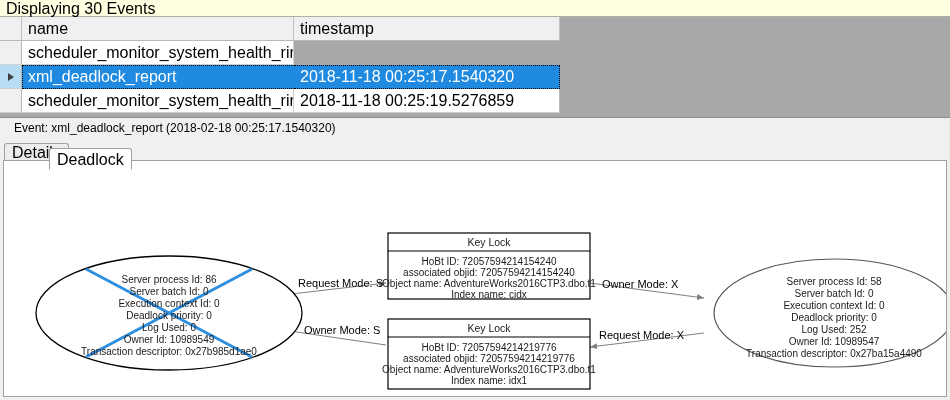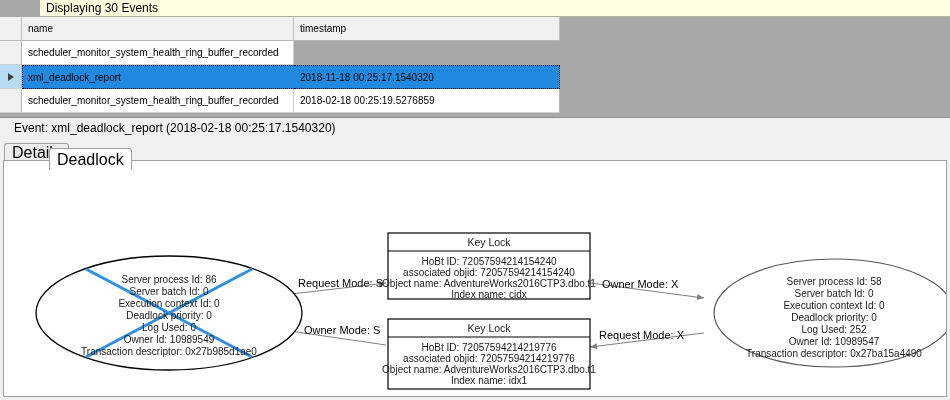--- a/index.html
+++ b/index.html
@@ -31,24 +31,23 @@
     background: #a8a8a8;
     border-bottom: 1px solid #8f8f8f;
     box-sizing: border-box;
   }
   .status-bar {
     height: 17px;
     background: #ffffe1;
     border-bottom: 1px solid #b0b0a0;
     box-sizing: border-box;
     padding: 1px 0 0 6px;
-    font-size: 12px;
+    font-size: 16px;
     line-height: 15px;
     color: #000;
-    margin-left: 40px;
   }
   .grid {
     position: absolute;
     left: 0; top: 17px;
     width: 950px;
     height: 100px;
     background: #a8a8a8;
   }
   .grid-row {
     display: flex;
@@ -57,21 +56,21 @@
   }
   .grid-row.header-row { height: 24px; }
   .cell {
     box-sizing: border-box;
     border-right: 1px solid #d0d0d0;
     border-bottom: 1px solid #d0d0d0;
     background: #ffffff;
     display: flex;
     align-items: center;
     padding-left: 6px;
-    font-size: 10px;
+    font-size: 16px;
     white-space: nowrap;
     overflow: hidden;
   }
   .cell.rowhdr {
     width: 22px;
     min-width: 22px;
     padding-left: 0;
     background: #f0f0f0;
     border-right: 1px solid #b8b8b8;
     justify-content: center;
@@ -80,21 +79,21 @@
   .cell.c-ts { width: 266px; min-width: 266px; border-right: 1px solid #b8b8b8; }
   .header-row .cell {
     background: #f0f0f0;
     border-right: 1px solid #c0c0c0;
     border-bottom: 1px solid #b8b8b8;
     color: #000;
   }
   .row-selected .cell.c-name,
   .row-selected .cell.c-ts {
     background: #1f8ae0;
-    color: #000000;
+    color: #ffffff;
   }
   .row-selected .cell.c-name {
     border: 1px dotted #000000;
     border-right: 1px solid #1f8ae0;
     padding-left: 5px;
   }
   .row-selected .cell.c-ts {
     border-top: 1px dotted #000000;
     border-bottom: 1px dotted #000000;
     border-right: 1px dotted #000000;
@@ -207,21 +206,21 @@
         <div class="cell rowhdr">
           <span class="tri"></span>
         </div>
         <div class="cell c-name">xml_deadlock_report</div>
         <div class="cell c-ts">2018-11-18 00:25:17.1540320</div>
       </div>
 
       <div class="grid-row">
         <div class="cell rowhdr"></div>
         <div class="cell c-name">scheduler_monitor_system_health_ring_buffer_recorded</div>
-        <div class="cell c-ts">2018-02-18 00:25:19.5276859</div>
+        <div class="cell c-ts">2018-11-18 00:25:19.5276859</div>
       </div>
 
     </div>
   </div>
 
   <div class="event-header">Event: xml_deadlock_report (2018-02-18 00:25:17.1540320)</div>
 
   <div class="tabstrip">
     <div class="tab" id="tab-details">Details</div>
     <div class="tab active" id="tab-deadlock">Deadlock</div>

